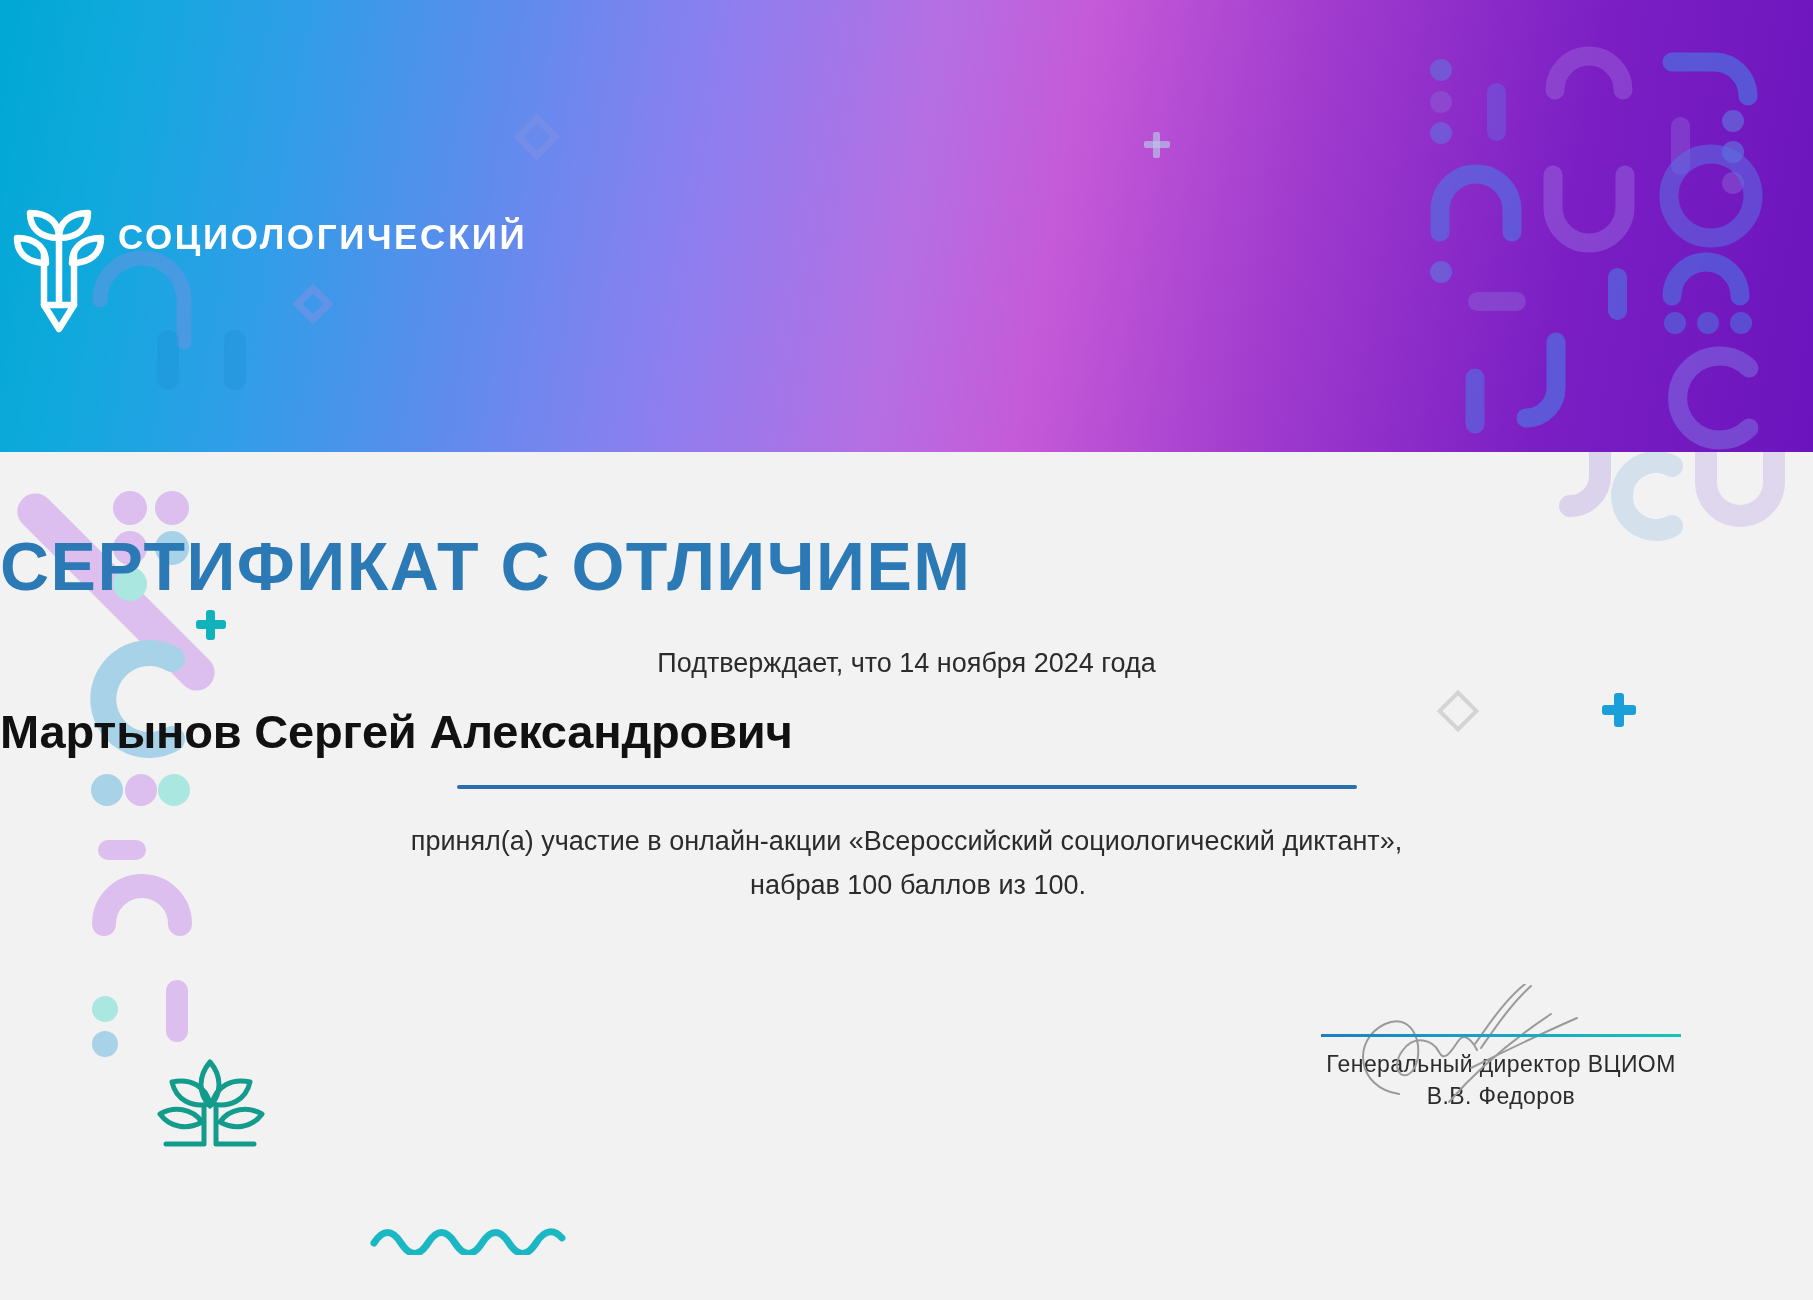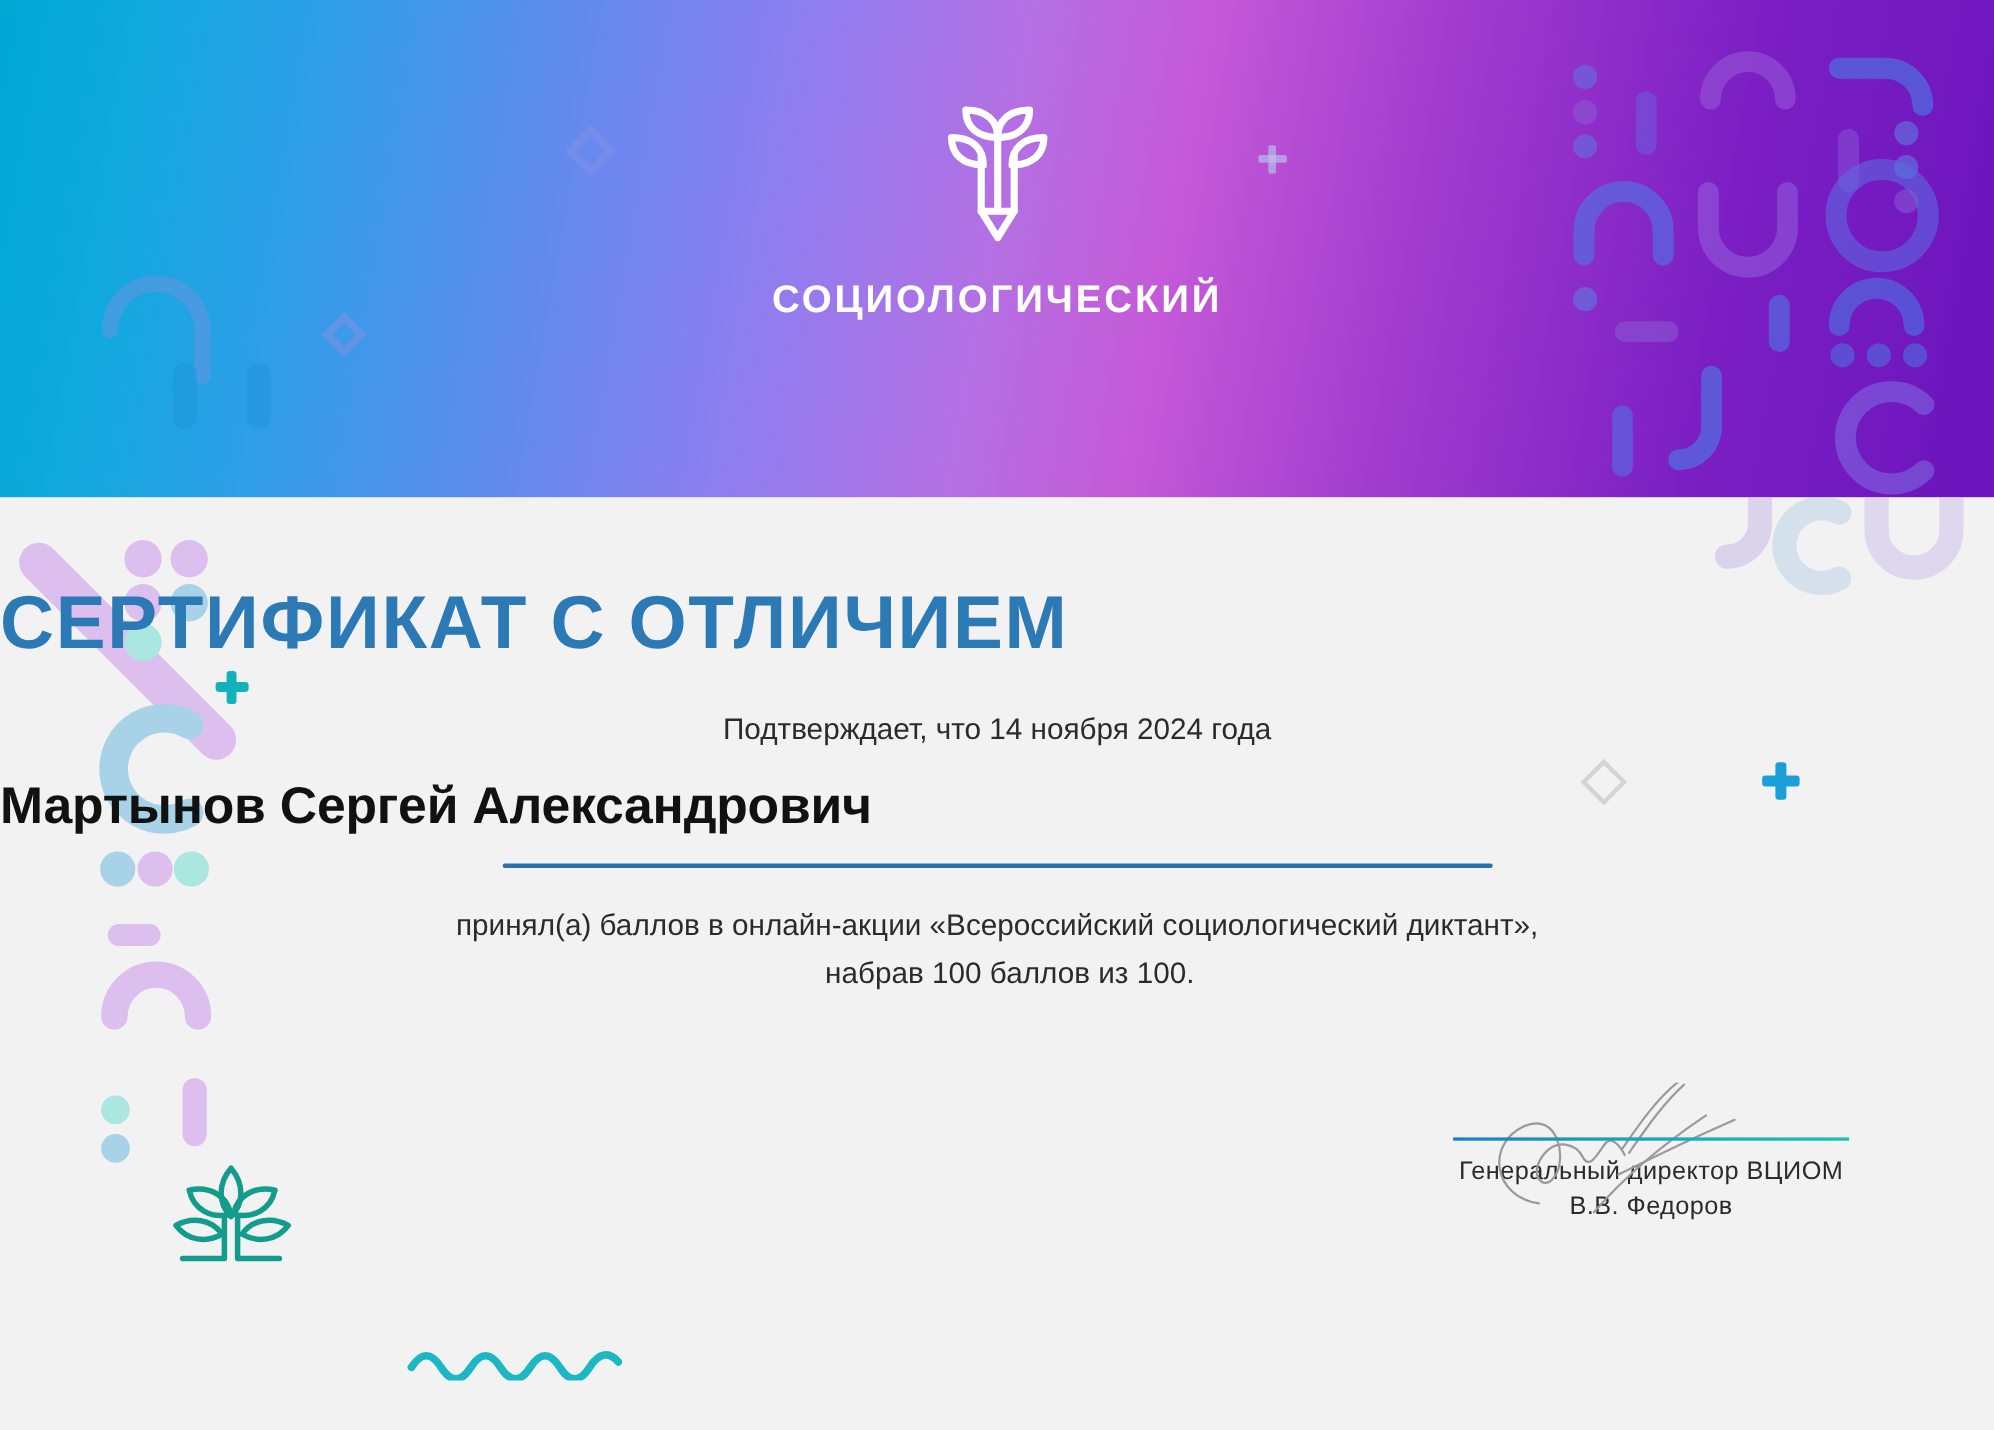--- a/index.html
+++ b/index.html
@@ -36,21 +36,21 @@
         #7b1fc4 85%,
         #6b14bd 100%);
     overflow: hidden;
   }
   .header-inner {
     position: relative;
     width: 100%;
     height: 100%;
     z-index: 3;
     display: flex;
-    flex-direction: column;
+    flex-direction: row;
     align-items: center;
     justify-content: flex-start;
   }
   .logo-mark {
     margin-top: 88px;
   }
   .header-title {
     margin-top: 22px;
     text-align: center;
     color: #ffffff;
@@ -324,21 +324,21 @@
 
     <div class="main-title">СЕРТИФИКАТ С ОТЛИЧИЕМ</div>
 
     <div class="confirm-line">Подтверждает, что 14 ноября 2024 года</div>
 
     <div class="recipient-name">Мартынов Сергей Александрович</div>
 
     <div class="name-rule"></div>
 
     <div class="body-text">
-      <span>принял(а) баллов в онлайн-акции «Всероссийский социологический диктант»,</span>
+      <span>принял(а) участие в онлайн-акции «Всероссийский социологический диктант»,</span>
       <span class="l2">набрав 100 баллов из 100.</span>
     </div>
 
     <div class="vciom-block">
       <span>
         <svg width="132" height="104" viewBox="0 0 132 104" xmlns="http://www.w3.org/2000/svg" fill="none" stroke="#139b8c" stroke-width="5" stroke-linecap="round" stroke-linejoin="round">
 
           <path d="M66 10 C78 24 78 42 66 54 C54 42 54 24 66 10 Z"></path>
 
           <path d="M66 52 C48 56 32 48 28 30 C46 26 62 34 66 52 Z"></path>

